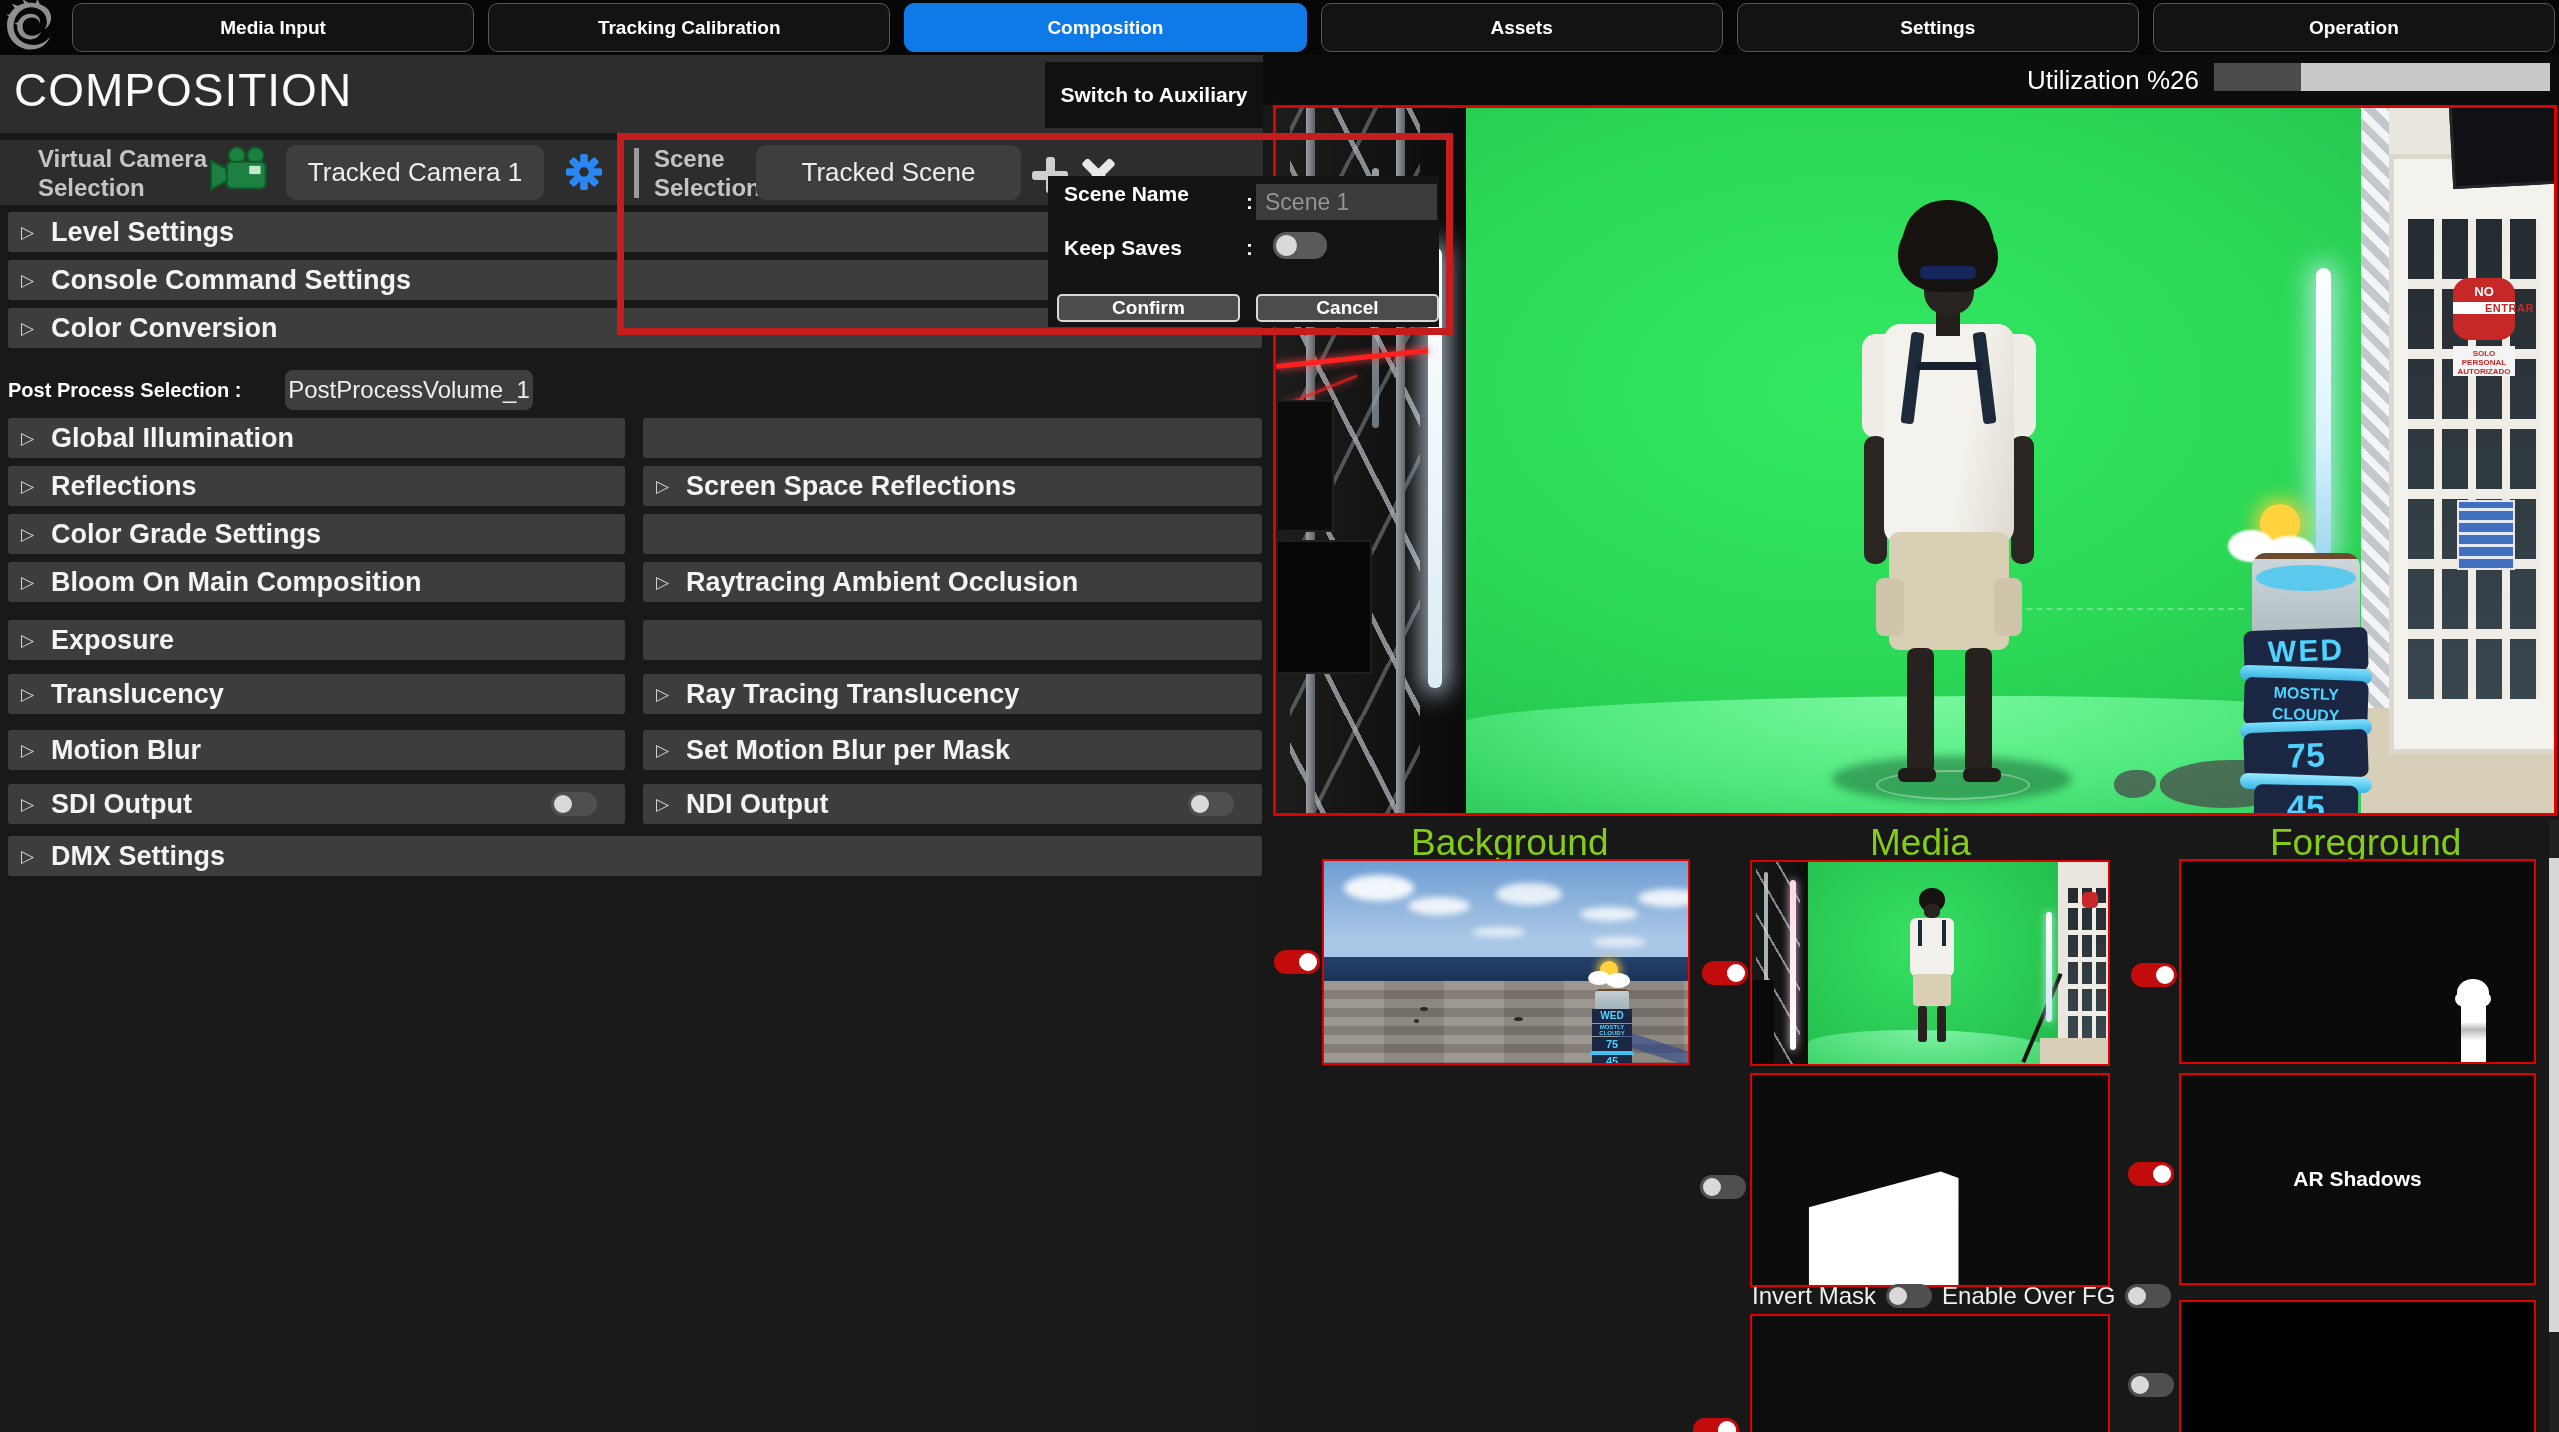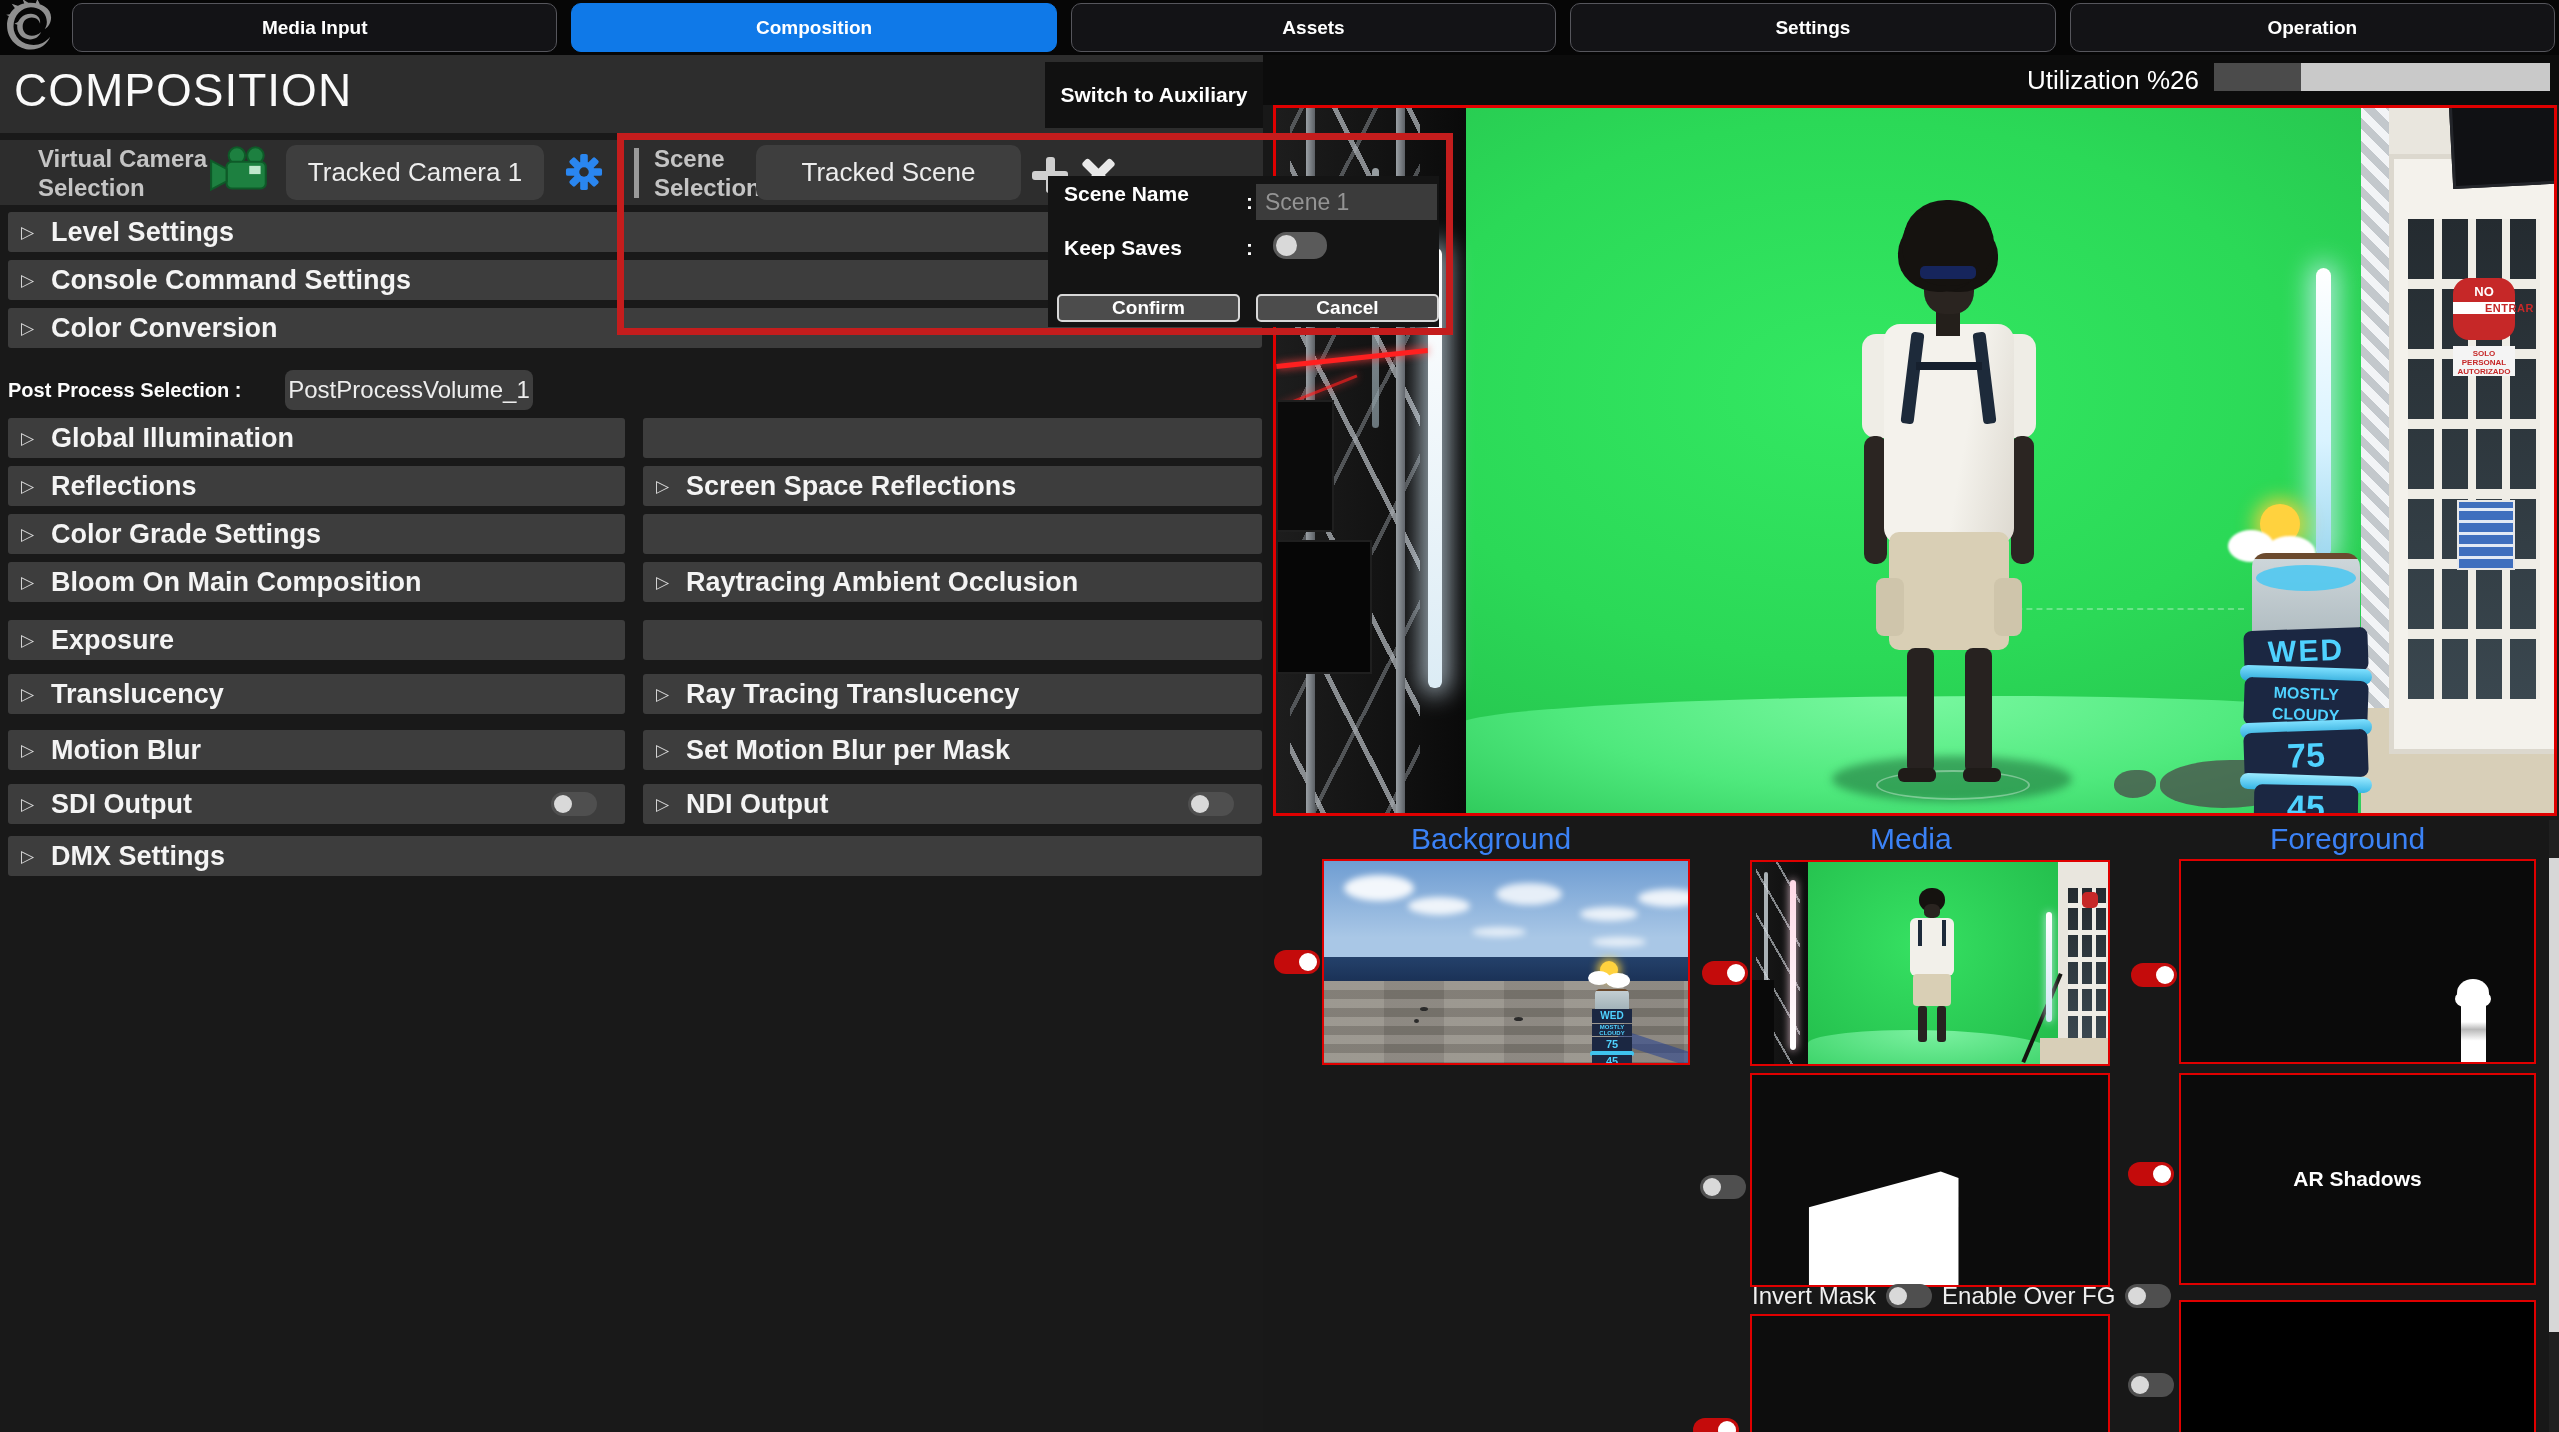--- a/index.html
+++ b/index.html
@@ -136,21 +136,21 @@
   .dlg-label{position:absolute;left:16px;font-size:21px;font-weight:700;color:#fff;}
   .dlg-colon{position:absolute;left:198px;font-size:21px;font-weight:700;color:#fff;}
   #dlg-input{position:absolute;left:208px;top:8px;width:170px;height:34px;background:#3b3b3b;border:none;
              color:#949494;font-size:23px;padding-left:9px;font-family:inherit;}
   #dlg-keep-pill{position:absolute;left:225px;top:56px;}
   .dlg-btn{position:absolute;top:118px;width:183px;height:28px;background:#4c4c4c;border:2px solid #d8d8d8;border-radius:5px;
            display:flex;align-items:center;justify-content:center;font-weight:700;font-size:19px;color:#fff;
            box-sizing:border-box;cursor:pointer;}
   
   #channels{position:absolute;left:1263px;top:820px;width:1296px;height:612px;background:#181818;}
-  .ch-header{position:absolute;top:2px;font-size:30px;color:#3b82f6;}
+  .ch-header{position:absolute;top:2px;font-size:37px;color:#84cc16;}
   .thumb{position:absolute;border:2px solid #e00000;box-sizing:border-box;background:#0d0d0d;overflow:hidden;}
   .ch-toggle{position:absolute;}
   #invert-row{position:absolute;left:489px;top:462px;display:flex;align-items:center;gap:10px;font-size:24px;color:#f0f0f0;}
   #ar-shadows-label{position:absolute;left:0;top:0;width:100%;height:100%;display:flex;align-items:center;justify-content:center;
                     font-size:21px;font-weight:700;color:#fff;}
   #mask-shape{position:absolute;left:0;top:0;width:100%;height:100%;background:#fff;
               clip-path:polygon(16% 63%,53% 46%,58% 49%,58% 100%,16% 100%);}
   #scroll-track{position:absolute;left:1286px;top:0;width:10px;height:612px;background:#202020;}
   #scroll-thumb{position:absolute;left:1286px;top:38px;width:10px;height:474px;background:#d7d7d7;cursor:pointer;}
   
@@ -199,20 +199,21 @@
         <g fill="#8f8f8f">
           <path d="M30 3 C15 3 5 14 5 28 c0 15 12 26 26 26 10 0 18 -6 21 -14 -5 6 -11 9 -18 9 C21 49 12 40 12 29 12 17 21 8 31 8 c9 0 16 6 17 13 1 4 0 8 -2 11 4 -3 7 -7 7 -13 C53 9 43 3 30 3 Z"></path>
           <path d="M31 15 c-9 0 -15 7 -15 14 0 8 6 14 14 14 6 0 10 -3 12 -8 -3 3 -6 4 -10 4 -6 0 -10 -4 -10 -10 0 -6 4 -10 10 -10 5 0 8 3 9 7 1 -7 -4 -11 -10 -11 Z"></path>
           <path d="M12 20 l-8 -4 9 -1 z M15 11 l-5 -7 9 3 z M24 5 l-2 -6 6 4 z M36 4 l2 -5 3 6 z"></path>
           <path d="M20 28 l-7 -2 6 -3 z"></path>
         </g>
       </svg>
     </div>
     <div id="tabs">
       <div class="tab">Media Input</div>
+      <div class="tab">Tracking Calibration</div>
       <div class="tab active">Composition</div>
       <div class="tab">Assets</div>
       <div class="tab">Settings</div>
       <div class="tab">Operation</div>
     </div>
   </div>
 
   <div id="util-strip">
     <span id="util-label">Utilization %26</span>
     <div id="util-bar">

